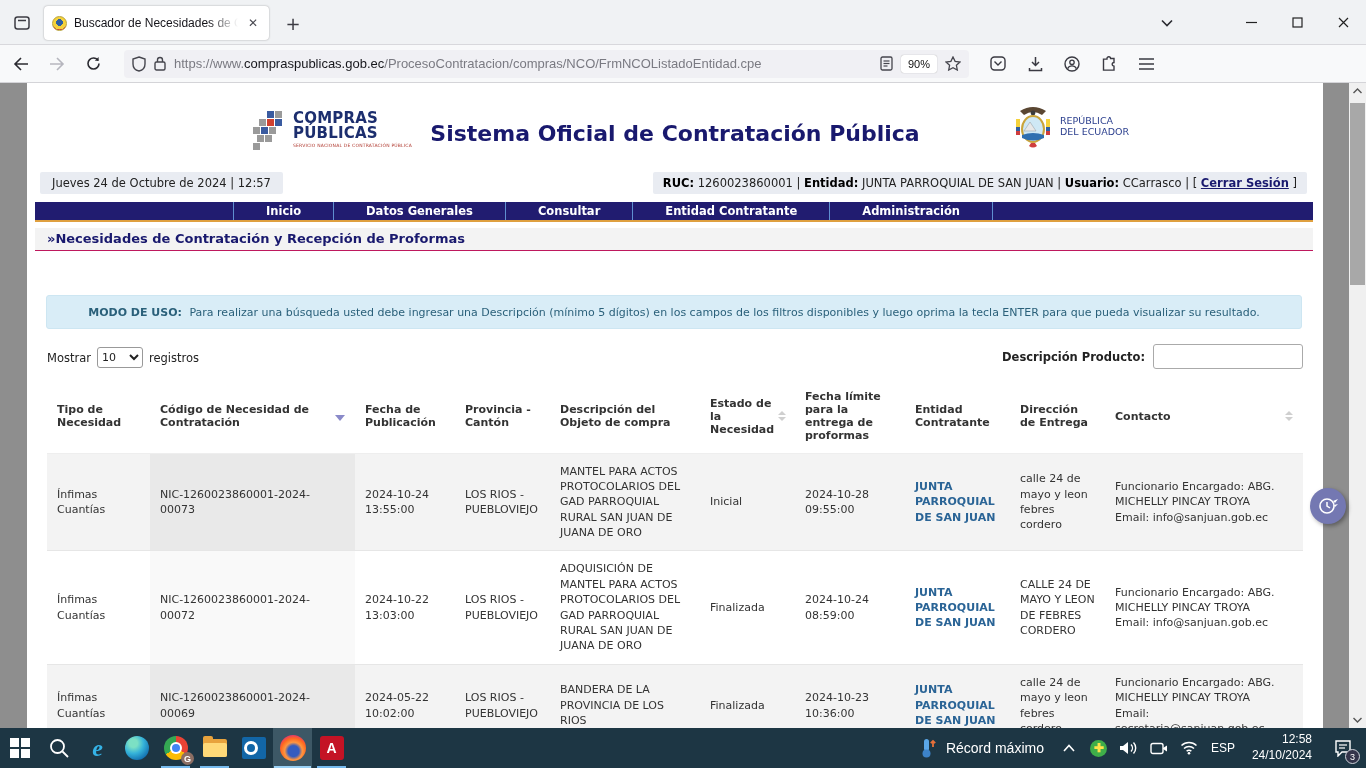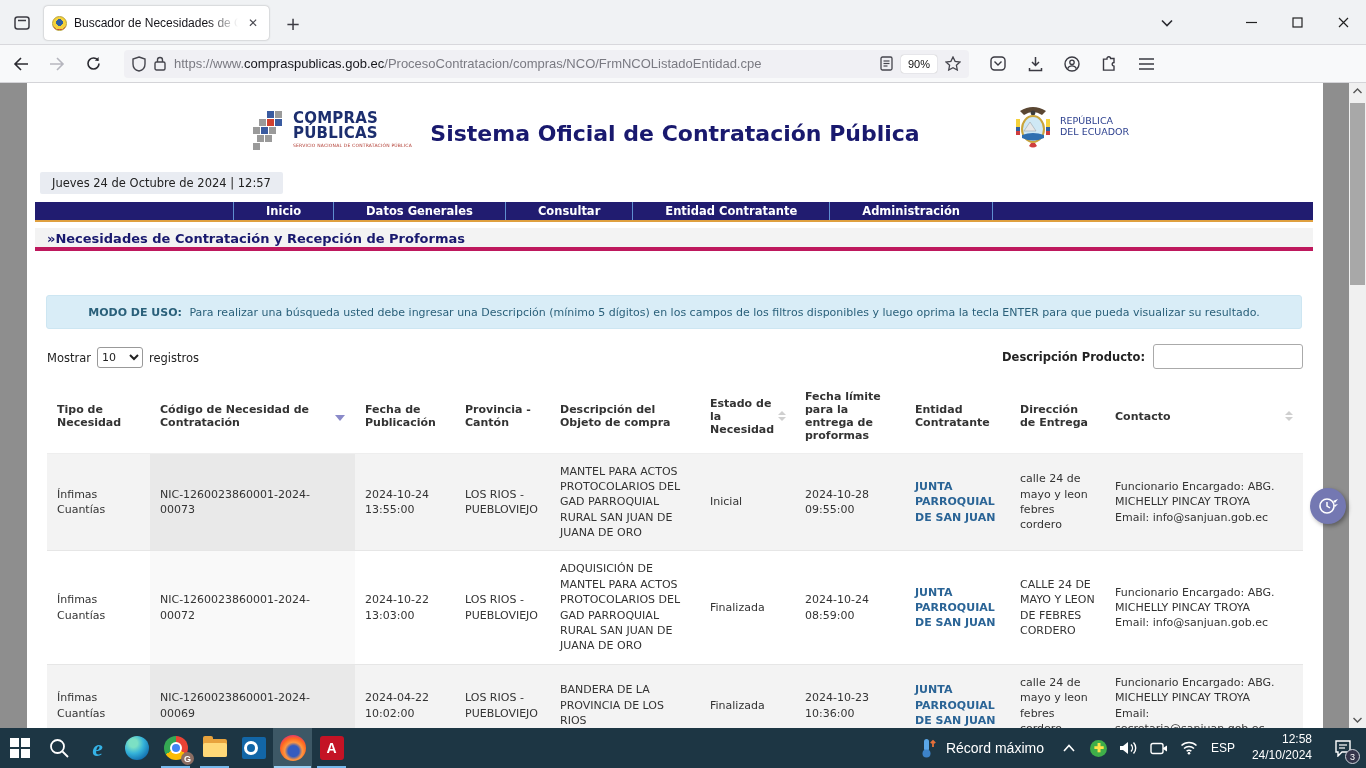--- a/index.html
+++ b/index.html
@@ -52,21 +52,21 @@
   .date-box { position:absolute; left:13px; top:0; background:#e9ecf2; padding:4px 12px; font-size:11.5px; color:#222; border-radius:2px; }
   .session-box { position:absolute; right:16px; top:0; background:#e9ecf2; padding:4px 10px; font-size:11.5px; color:#222; border-radius:2px; white-space:nowrap; }
   .session-box b { color:#000; }
   .logout { color:#19196e; font-weight:bold; text-decoration:underline; }
 
   .menubar { position:absolute; top:119px; left:8px; right:10px; height:18px; background:#211c70; display:flex; align-items:stretch; padding-left:198px; }
   .menu-item { color:#fff; font-size:11.5px; font-weight:bold; display:flex; align-items:center; padding:0 32px; border-left:1px solid #5f8fd0; white-space:nowrap; }
   .menu-item:last-child { border-right:1px solid #5f8fd0; }
   .goldline { position:absolute; top:137px; left:8px; right:10px; height:2px; background:#dfa040; }
 
-  .page-title { position:absolute; top:145px; left:8px; right:10px; height:23px; background:#f3f3f3; border-bottom:4px solid #be185d; line-height:22px; padding-left:12px; font-size:13px; font-weight:bold; color:#19196e; }
+  .page-title { position:absolute; top:145px; left:8px; right:10px; height:23px; background:#f3f3f3; border-bottom:1px solid #be185d; line-height:22px; padding-left:12px; font-size:13px; font-weight:bold; color:#19196e; }
 
   .modo { position:absolute; top:212px; left:19px; right:21px; height:34px; background:#d9edf7; border:1px solid #cde6f2; border-radius:3px; display:flex; align-items:center; justify-content:center; color:#2a607a; font-size:11px; text-align:center; padding:0 14px; }
   .modo b { margin-right:4px; }
 
   .controls { position:absolute; top:261px; left:20px; right:20px; height:26px; }
   .mostrar { position:absolute; left:0; top:3px; display:flex; align-items:center; gap:6px; font-size:11.5px; color:#222; }
   .mostrar select { width:46px; height:21px; font-size:11px; font-family:"DejaVu Sans",sans-serif; color:#222; border:1px solid #999; border-radius:3px; background:#fff; }
   .filter { position:absolute; right:0; top:0; display:flex; align-items:center; gap:8px; }
   .filter label { font-size:11.5px; font-weight:bold; color:#222; }
   .filter input { width:150px; height:25px; border:1px solid #aaa; border-radius:3px; background:#fff; }
@@ -295,20 +295,31 @@
           <path d="M17 41 Q21 44 25 41 L23 38 H19 Z" fill="#cf3e3e"></path>
         </svg>
         <div class="gov-text">
           <div>REPÚBLICA</div>
           <div>DEL ECUADOR</div>
         </div>
       </div>
 
       <div class="bar-row">
         <div class="date-box">Jueves 24 de Octubre de 2024 | 12:57</div>
+        <div class="session-box">
+          <b>RUC:</b>
+          <span>1260023860001</span>
+          <span>|</span>
+          <b>Entidad:</b>
+          <span>JUNTA PARROQUIAL DE SAN JUAN</span>
+          <span>|</span>
+          <b>Usuario:</b>
+          <span>CCarrasco</span>
+          <span>| [ </span><span class="logout">Cerrar Sesión</span><span> ]</span>
+        </div>
       </div>
 
       <div class="menubar">
           <div class="menu-item">Inicio</div>
           <div class="menu-item">Datos Generales</div>
           <div class="menu-item">Consultar</div>
           <div class="menu-item">Entidad Contratante</div>
           <div class="menu-item">Administración</div>
         </div>
       <div class="goldline"></div>
@@ -435,21 +446,21 @@
                 <td><span class="entity-link">JUNTA PARROQUIAL DE SAN JUAN</span></td>
                 <td>CALLE 24 DE MAYO Y LEON DE FEBRES CORDERO</td>
                 <td>
                   <div>Funcionario Encargado: ABG. MICHELLY PINCAY TROYA</div>
                   <div>Email: info@sanjuan.gob.ec</div>
                 </td>
               </tr>
               <tr class="odd">
                 <td>Ínfimas Cuantías</td>
                 <td class="col-sorted">NIC-1260023860001-2024-00069</td>
-                <td>2024-04-22 10:02:00</td>
+                <td>2024-05-22 10:02:00</td>
                 <td>LOS RIOS - PUEBLOVIEJO</td>
                 <td>BANDERA DE LA PROVINCIA DE LOS RIOS</td>
                 <td>Finalizada</td>
                 <td>2024-10-23 10:36:00</td>
                 <td><span class="entity-link">JUNTA PARROQUIAL DE SAN JUAN</span></td>
                 <td>calle 24 de mayo y leon febres cordero</td>
                 <td>
                   <div>Funcionario Encargado: ABG. MICHELLY PINCAY TROYA</div>
                   <div>Email: secretaria@sanjuan.gob.ec</div>
                 </td>

